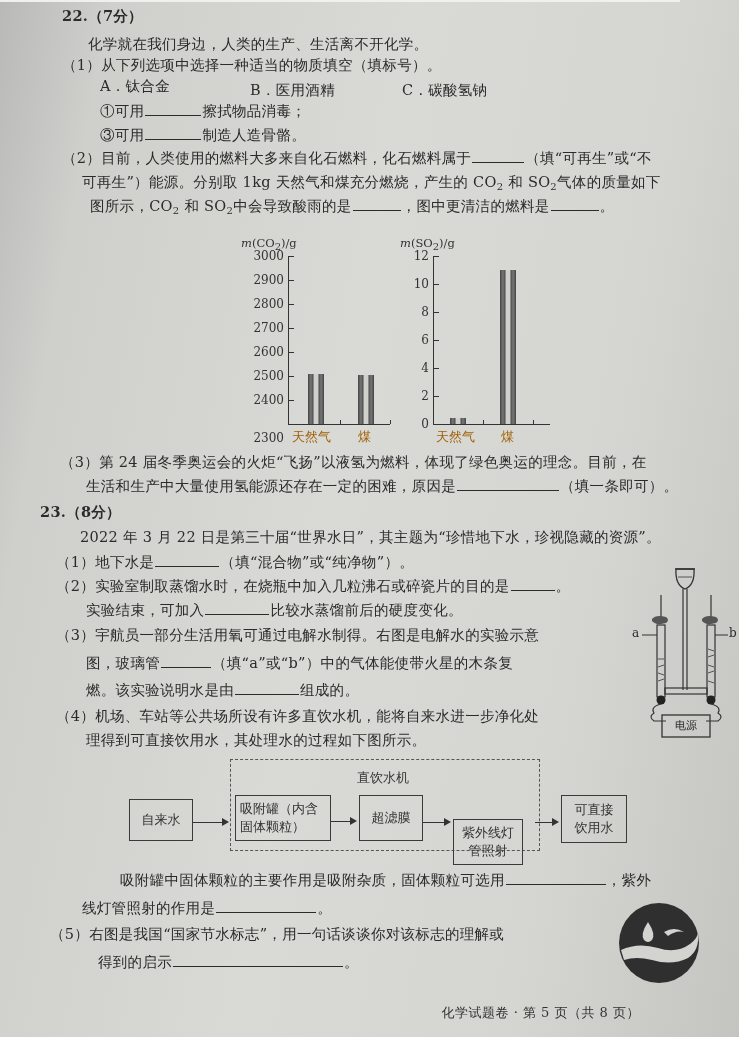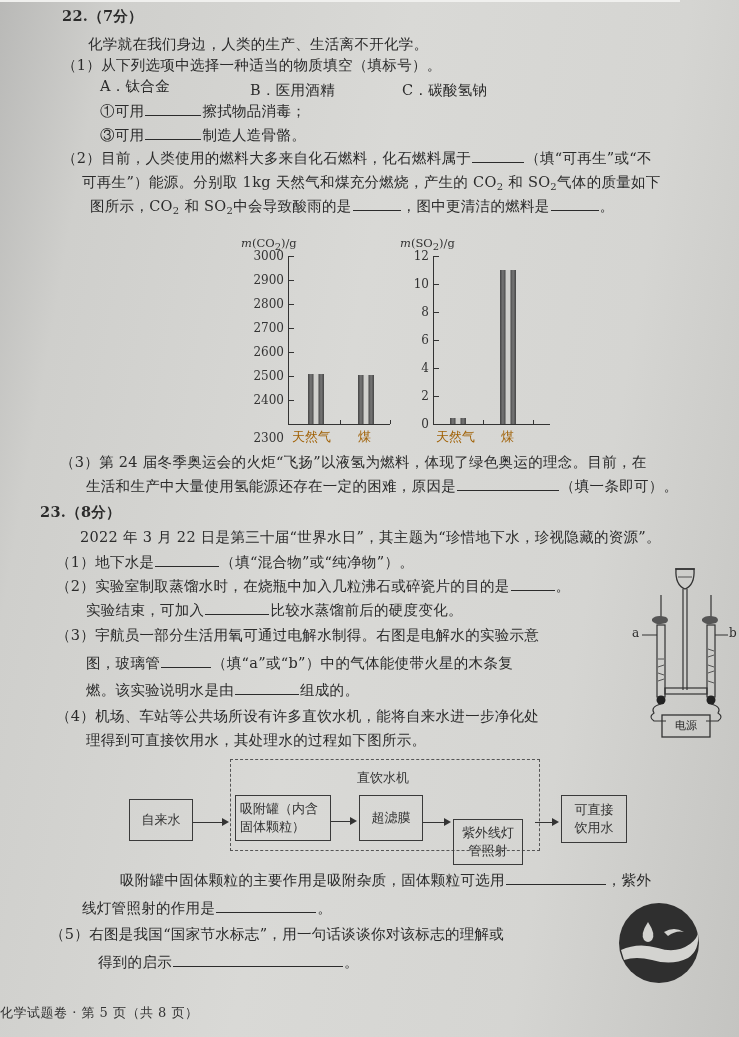--- a/index.html
+++ b/index.html
@@ -39,21 +39,21 @@
 
   
   .flow { position: absolute; left: 125px; top: 755px; width: 530px; height: 100px; }
   .fbox { position: absolute; border: 1.6px solid #3a3a3a; font-size: 13px; line-height: 18px; text-align: center; display: flex; align-items: center; justify-content: center; color: #333; box-sizing: border-box; }
   .dashed { position: absolute; border: 1.2px dashed #555; box-sizing: border-box; }
   .arrow { position: absolute; height: 0; border-top: 1.5px solid #333; }
   .arrow::after { content: ""; position: absolute; right: -2px; top: -5px; border-left: 7px solid #333; border-top: 4px solid transparent; border-bottom: 4px solid transparent; }
   .flow-title { position: absolute; font-size: 13px; color: #333; }
 
   .logo { position: absolute; left: 618px; top: 902px; width: 82px; height: 82px; }
-  .footer { position: absolute; left: 0; width: 640px; top: 1004px; text-align: left; font-size: 13px; letter-spacing: 0.5px; color: #333; }
+  .footer { position: absolute; left: 0; width: 640px; top: 1004px; text-align: right; font-size: 13px; letter-spacing: 0.5px; color: #333; }
 </style>
 </head>
 <body>
 
 <div class="page">
   <div class="top-edge"></div>
 
   <div class="line bold" style="left:62px;top:6px;">22.（7分）</div>
   <div class="line" style="left:88px;top:34px;">化学就在我们身边，人类的生产、生活离不开化学。</div>
   <div class="line" style="left:62px;top:55px;">（1）从下列选项中选择一种适当的物质填空（填标号）。</div>

